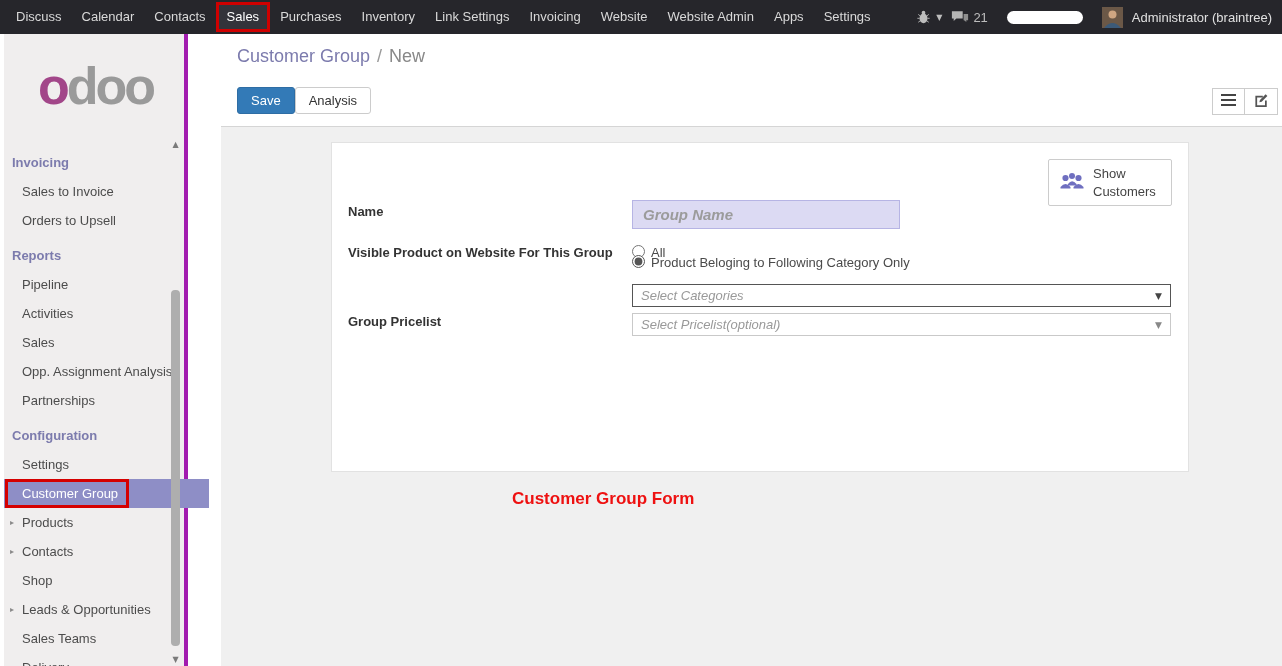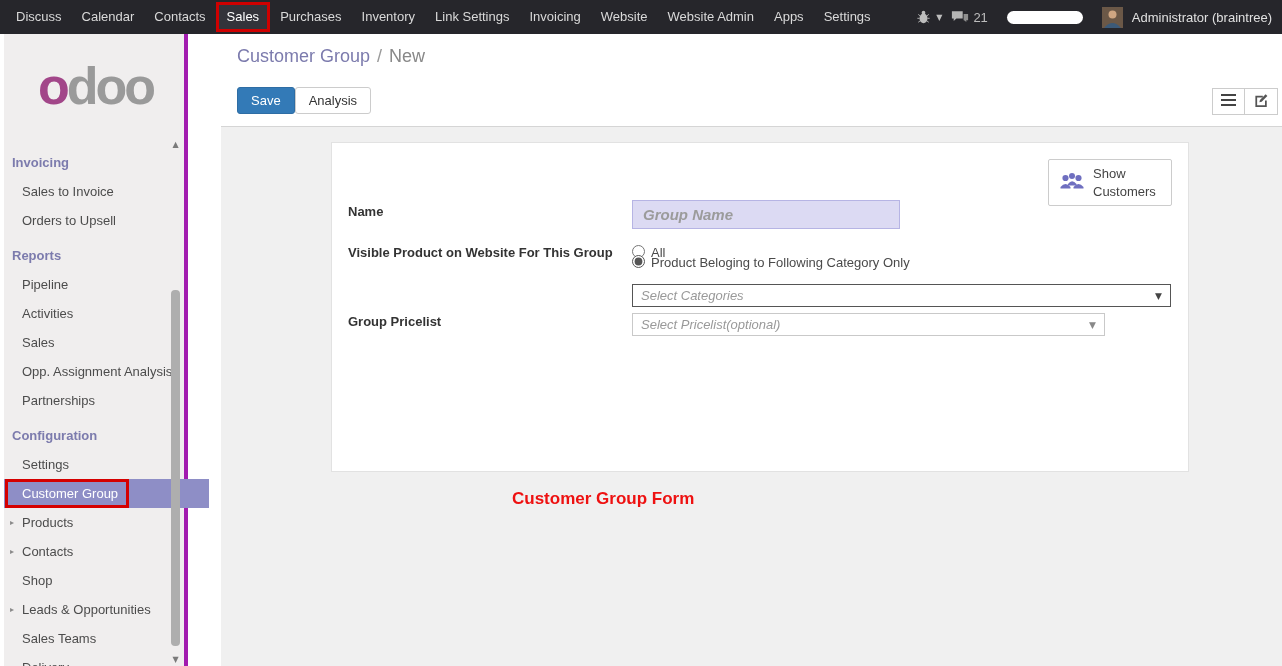--- a/index.html
+++ b/index.html
@@ -61,21 +61,21 @@
   .name-input{position:absolute;left:300px;top:57px;width:268px;height:29px;background:#dcdaf3;border:1px solid #b6b4e4;padding:0 10px;font-size:15px;color:#333;font-family:inherit}
   .name-input::placeholder{color:#9b9b9b;font-style:italic;font-weight:bold}
   .radio-row{position:absolute;display:flex;align-items:flex-start;gap:6px;font-size:13px;color:#4a4a4a;cursor:pointer}
   .radio-row input{width:13px;height:13px;accent-color:#555;cursor:pointer;margin:0}
   .r1{left:300px;top:102px}
   .r2{left:300px;top:112px}
   .fake-select{position:absolute;font-size:13px;font-style:italic;color:#999;background:#fff;display:flex;align-items:center;justify-content:space-between;padding:0 8px;cursor:pointer}
   .fake-select .caret{font-style:normal;font-size:9px;color:#444;font-family:"DejaVu Sans",sans-serif}
   .fake-select .caret.gray{color:#888}
   .sel-categories{left:300px;top:141px;width:539px;height:23px;border:1px solid #555}
-  .sel-pricelist{left:300px;top:170px;width:473px;height:23px;border:1px solid #c9c9c9}
+  .sel-pricelist{left:300px;top:170px;width:539px;height:23px;border:1px solid #c9c9c9}
   .caption{position:absolute;left:291px;top:362px;font-size:17px;font-weight:bold;color:#ee1111}
 </style>
 </head>
 <body>
 
 <header class="topbar">
   <nav class="menus">
     <span class="menu">Discuss</span>
     <span class="menu">Calendar</span>
     <span class="menu">Contacts</span>

